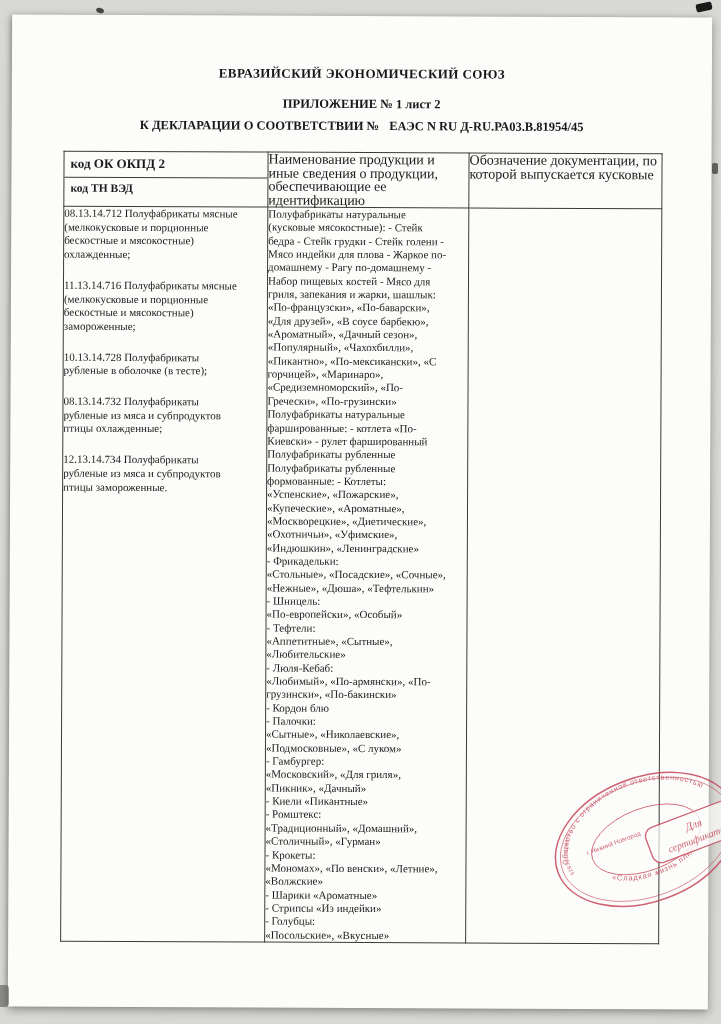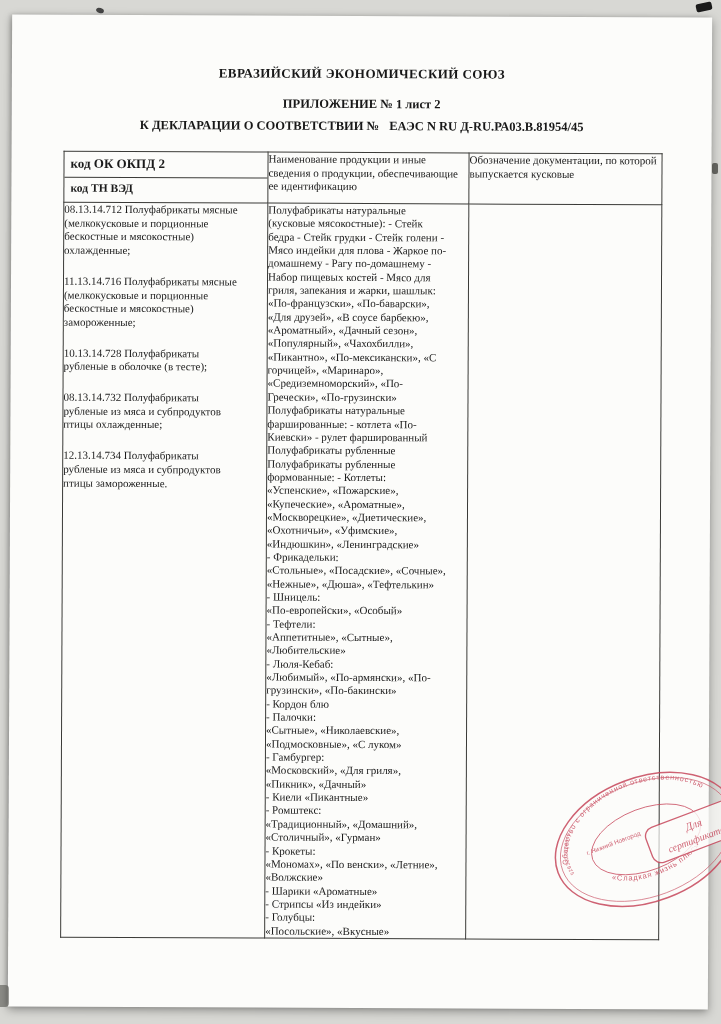--- a/index.html
+++ b/index.html
@@ -45,21 +45,21 @@
   .th-split .sub-top{
     padding:4px 6px 5px;border-bottom:1px solid #3b3b38;
     font-weight:bold;font-size:13px;
   }
   .th-split .sub-bottom{
     padding:4px 6px 8px;
     font-weight:bold;font-size:11.5px;
   }
   .th-text{
     padding:3px 6px;font-weight:bold;
-    font-size:11px;line-height:13.5px;
+    font-size:14px;line-height:13.5px;
   }
   .cell-codes{
     padding:5px 10px 4px 6px;
     font-size:11px;line-height:13.7px;
   }
   .cell-codes p{margin:0 0 17px 0;white-space:pre-line;}
   .cell-products{
     padding:2px 5px 6px 6px;
     font-size:11px;line-height:13.35px;
     white-space:pre-line;

